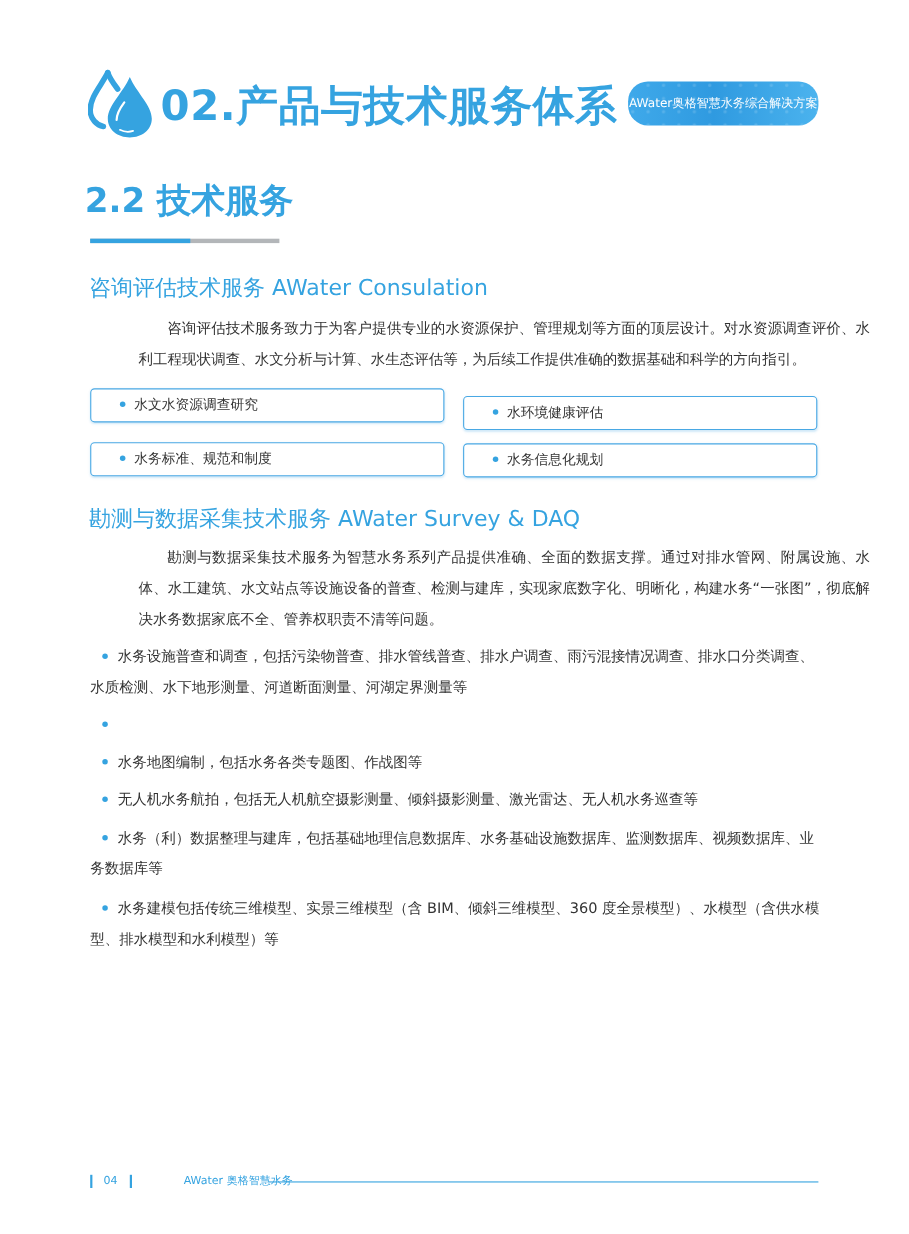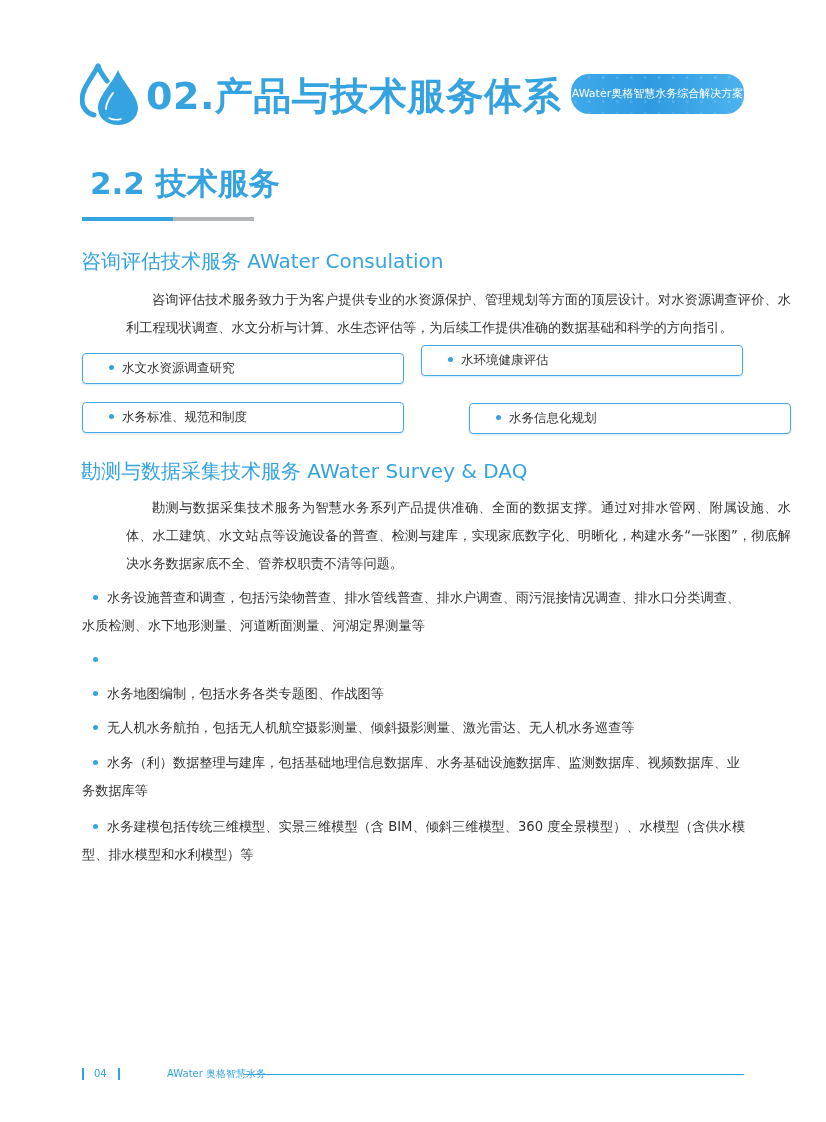--- a/index.html
+++ b/index.html
@@ -13,21 +13,21 @@
                    letter-spacing: 0.5px; line-height: 52px; white-space: nowrap; }
   .brand-banner { left: 571px; top: 74px; width: 173px; height: 40px;
                   background: linear-gradient(90deg, #3fa9ea 0%, #2f9ae0 45%, #4bb3ee 100%);
                   color: #ffffff; font-size: 11px; line-height: 40px; text-align: center;
                   white-space: nowrap; overflow: hidden; border-radius: 18px; }
   .brand-banner::before { content: ""; position: absolute; inset: 0;
         background: radial-gradient(circle at 30% 30%, rgba(255,255,255,0.15) 1px, transparent 2px) 0 0 / 14px 12px; }
   .brand-banner span { position: relative; }
 
   
-  .section-title { left: 90px; top: 160px; font-size: 31px; color: #35a3e0; font-weight: bold;
+  .section-title { left: 77px; top: 160px; font-size: 31px; color: #35a3e0; font-weight: bold;
                    line-height: 46px; white-space: nowrap; }
   .section-underline { left: 82px; top: 217px; width: 172px; height: 4px; background: #b3b6b9; }
   .section-underline .accent { position: absolute; left: 0; top: 0; width: 91px; height: 4px; background: #35a3e0; }
 
   
   .sub-heading { left: 81px; font-size: 20px; color: #35a3e0; line-height: 30px; white-space: nowrap; font-weight: normal; }
 
   
   .para { left: 82px; width: 665px; font-size: 13.2px; line-height: 28px; color: #333333;
           text-indent: 26px; text-align: justify; margin-left: 44px; }
@@ -74,27 +74,27 @@
 <div class="abs section-underline">
   <div class="accent"></div>
 </div>
 
 <div class="abs sub-heading" style="top:246px;">咨询评估技术服务 AWater Consulation</div>
 <div class="abs para" style="top:286px;">咨询评估技术服务致力于为客户提供专业的水资源保护、管理规划等方面的顶层设计。对水资源调查评价、水利工程现状调查、水文分析与计算、水生态评估等，为后续工作提供准确的数据基础和科学的方向指引。</div>
 
 <div class="abs tag-box" style="left:82px; top:353px;">
   <span class="dot"></span><span>水文水资源调查研究</span>
 </div>
-<div class="abs tag-box" style="left:421px; top:345px;">
+<div class="abs tag-box" style="left:421px; top:360px;">
   <span class="dot"></span><span>水环境健康评估</span>
 </div>
 <div class="abs tag-box" style="left:82px; top:402px;">
   <span class="dot"></span><span>水务标准、规范和制度</span>
 </div>
-<div class="abs tag-box" style="left:421px; top:403px;margin-left:48px;">
+<div class="abs tag-box" style="left:421px; top:403px;">
   <span class="dot"></span><span>水务信息化规划</span>
 </div>
 
 <div class="abs sub-heading" style="top:456px;">勘测与数据采集技术服务 AWater Survey &amp; DAQ</div>
 <div class="abs para" style="top:494px;">勘测与数据采集技术服务为智慧水务系列产品提供准确、全面的数据支撑。通过对排水管网、附属设施、水体、水工建筑、水文站点等设施设备的普查、检测与建库，实现家底数字化、明晰化，构建水务“一张图”，彻底解决水务数据家底不全、管养权职责不清等问题。</div>
 
 <div class="abs bullet" style="top:584px;">
   <span class="dot"></span><span>水务设施普查和调查，包括污染物普查、排水管线普查、排水户调查、雨污混接情况调查、排水口分类调查、水质检测、水下地形测量、河道断面测量、河湖定界测量等</span>
 </div>
 <div class="abs bullet" style="top:646px;">

